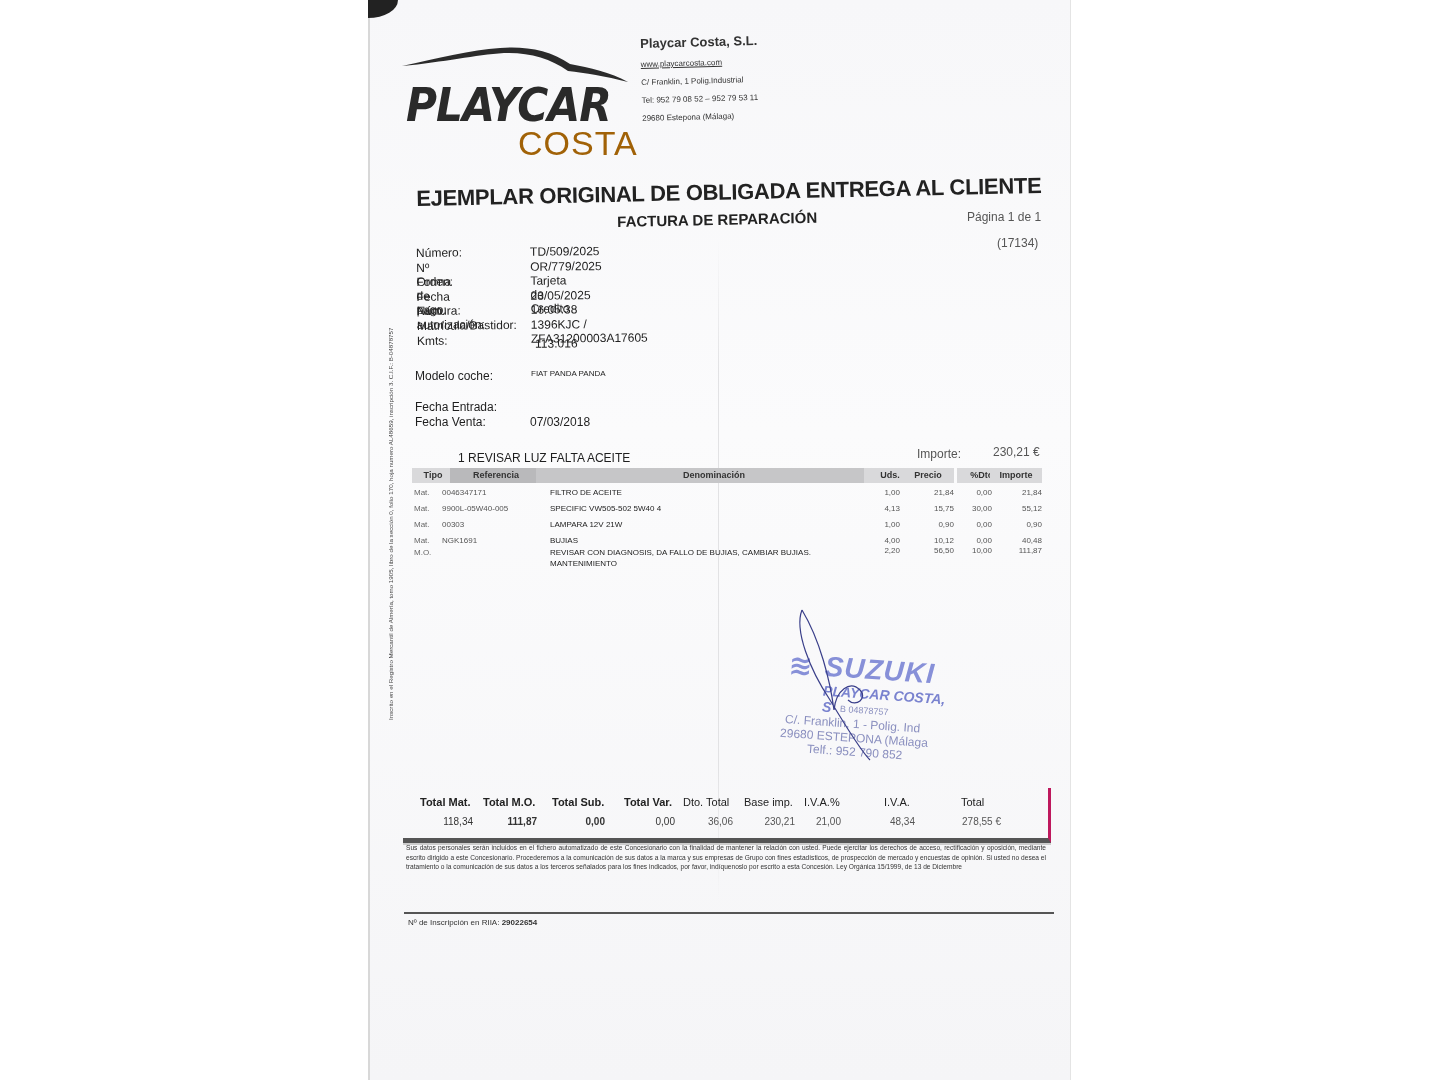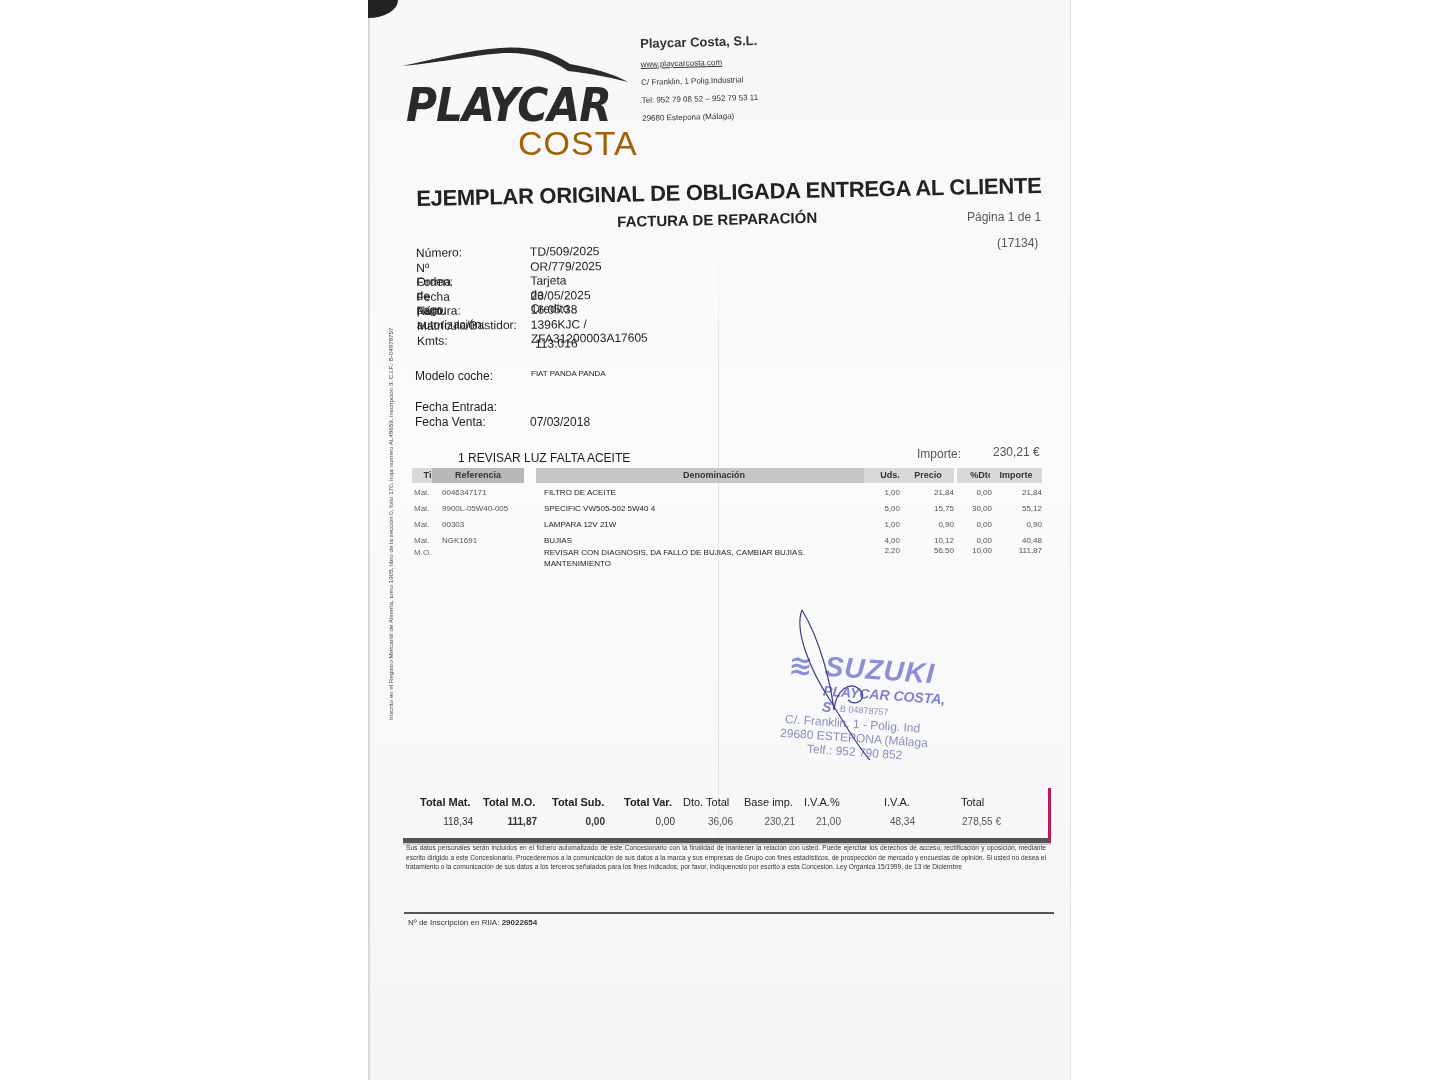--- a/index.html
+++ b/index.html
@@ -51,21 +51,21 @@
 
   .thead { left: 412px; top: 468px; width: 632px; height: 16px; }
   .th { position:absolute; top:0; height:15px; background:#b9b9bb; font-size:9px; font-weight:bold; text-align:center; line-height:15px; color:#333; }
   .th.light { background:#d9d9db; }
 
   .items { left: 414px; top: 484px; width: 630px; font-size:8px; color:#333; }
   .irow { position:relative; height:16px; }
   .irow .c { position:absolute; top:4px; white-space:nowrap; }
   .c-tipo { left:0; color:#666; }
   .c-ref { left:28px; color:#555; }
-  .c-den { left:122px; color:#222;padding-left:8px; }
+  .c-den { left:128px; color:#222;padding-left:8px; }
   .c-uds { left:446px; width:40px; text-align:right; color:#555; }
   .c-pre { left:500px; width:40px; text-align:right; color:#555; }
   .c-dto { left:540px; width:38px; text-align:right; color:#555; }
   .c-imp { left:586px; width:42px; text-align:right; color:#555; }
 
   .stamp { left: 788px; top: 620px; width: 170px; height: 150px; color:#6b74c9; transform: rotate(4deg); transform-origin:left top; }
   .stamp .suzuki { position:absolute; left:40px; top:28px; font-size:28px; font-weight:900; font-style:italic; color:#8790d8; letter-spacing:1px; }
   .stamp .s-logo { position:absolute; left:4px; top:28px; font-size:28px; font-weight:900; color:#8790d8; }
   .stamp .pc { position:absolute; left:40px; top:60px; font-size:14px; font-weight:bold; font-style:italic; color:#7a83cf; }
   .stamp .cif { position:absolute; left:58px; top:80px; font-size:9px; color:#8a8fbf; }
@@ -156,21 +156,21 @@
 
 <div class="abs section-head">
   <span class="no">Nº</span>
   <span class="txt">1  REVISAR LUZ FALTA ACEITE</span>
   <span class="imp-l">Importe:</span>
   <span class="imp-v">230,21 €</span>
 </div>
 
 <div class="abs thead">
   <div class="th light" style="left:0;width:42px;">Tipo</div>
-  <div class="th" style="left:20px;width:92px;">Referencia</div>
+  <div class="th" style="left:38px;width:92px;">Referencia</div>
   <div class="th" style="left:124px;width:324px;background:#c6c6c8;padding-left:16px;">Denominación</div>
   <div class="th light" style="left:452px;width:52px;">Uds.</div>
   <div class="th light" style="left:490px;width:52px;">Precio</div>
   <div class="th light" style="left:545px;width:52px;">%Dto.</div>
   <div class="th light" style="left:578px;width:52px;">Importe</div>
 </div>
 
 <div class="abs items">
   <div class="irow">
     <span class="c c-tipo">Mat.</span>
@@ -178,21 +178,21 @@
     <span class="c c-den">FILTRO DE ACEITE</span>
     <span class="c c-uds">1,00</span>
     <span class="c c-pre">21,84</span>
     <span class="c c-dto">0,00</span>
     <span class="c c-imp">21,84</span>
   </div>
   <div class="irow">
     <span class="c c-tipo">Mat.</span>
     <span class="c c-ref">9900L-05W40-005</span>
     <span class="c c-den">SPECIFIC VW505-502 5W40 4</span>
-    <span class="c c-uds">5,00</span>
+    <span class="c c-uds">4,13</span>
     <span class="c c-pre">15,75</span>
     <span class="c c-dto">30,00</span>
     <span class="c c-imp">55,12</span>
   </div>
   <div class="irow">
     <span class="c c-tipo">Mat.</span>
     <span class="c c-ref">00303</span>
     <span class="c c-den">LAMPARA 12V 21W</span>
     <span class="c c-uds">1,00</span>
     <span class="c c-pre">0,90</span>

